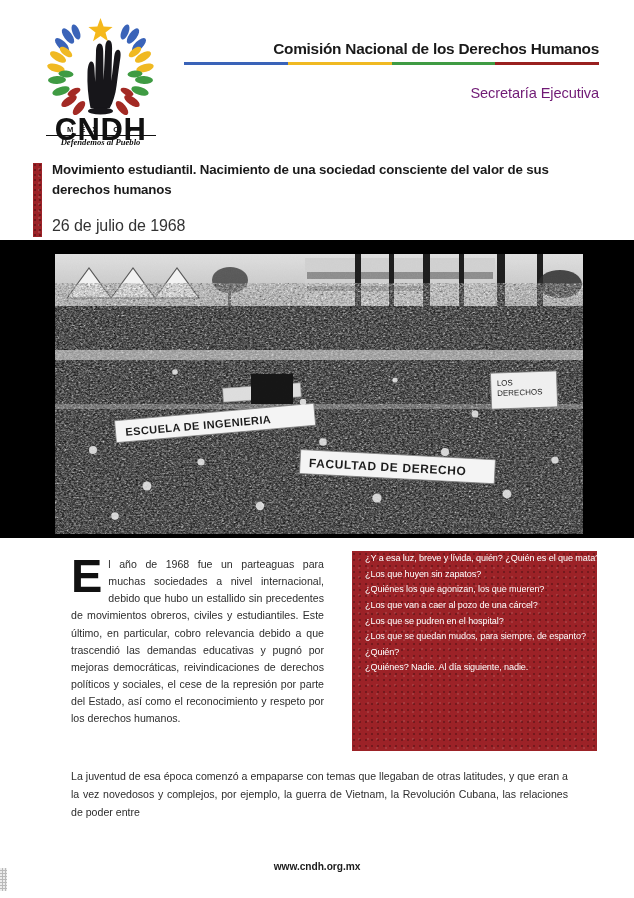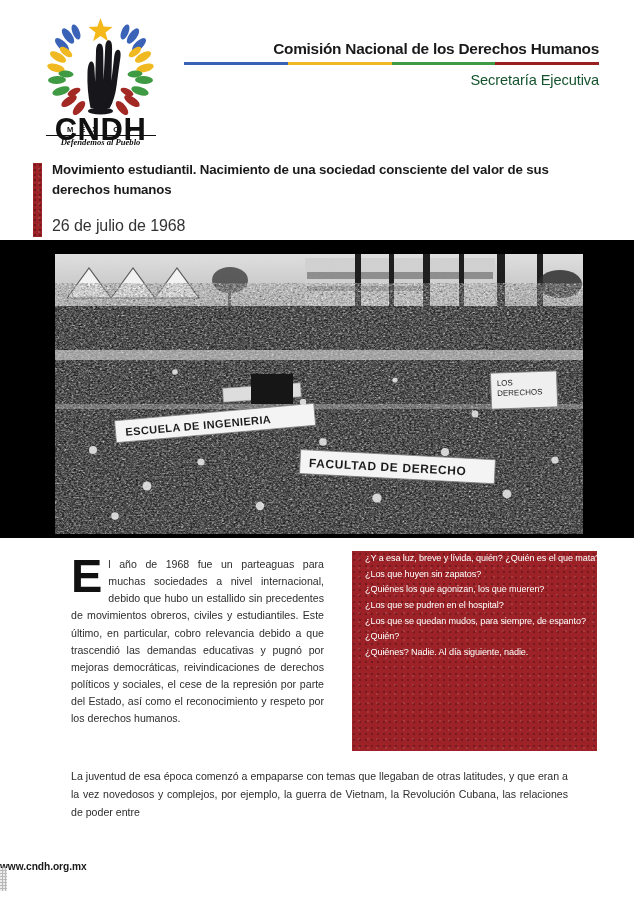--- a/index.html
+++ b/index.html
@@ -35,23 +35,23 @@
     letter-spacing: -0.25px;
     color: #1a1a1a; line-height: 1.15;
     white-space: nowrap;
   }
   .color-rule {
     margin-top: 4px;
     display: flex; width: 100%; height: 3px;
   }
   .color-rule span { flex: 1 1 25%; height: 3px; display: block; }
   .org-sub {
-    margin-top: 7px;
+    margin-top: 20px;
     font-size: 14.6px; font-weight: 400;
-    color: #14532d; letter-spacing: -0.1px;
+    color: #701a75; letter-spacing: -0.1px;
   }
 
   
   .title-banner {
     position: absolute; left: 0; top: 160px;
     width: 532px; height: 80px;
   }
   .title-accent {
     position: absolute; left: 33px; top: 3px;
     width: 9px; height: 74px;
@@ -135,21 +135,21 @@
     position: absolute; left: 71px; top: 229px;
     width: 497px;
     font-size: 10.6px; line-height: 1.72;
     color: #2d2d2d; text-align: justify;
     text-justify: inter-word;
   }
 
   
   .footer-url {
     position: absolute; left: 0; top: 861px;
-    width: 634px; text-align: left;
+    width: 634px; text-align: center;
     font-size: 10.2px; font-weight: bold;
     color: #1a1a1a; letter-spacing: -0.05px;
   }
   .corner-mark {
     position: absolute; left: 0px; top: 868px;
     width: 7px; height: 23px;
     background-color: #b9b9b9;
     background-image:
       radial-gradient(circle at 1px 1px, rgba(255,255,255,.75) 0.7px, transparent 1px);
     background-size: 3px 3px;
@@ -357,20 +357,21 @@
 
   <div class="col-left">
     <span class="dropcap">E</span><span>l año de 1968 fue un parteaguas para muchas sociedades a nivel internacional, debido que hubo un estallido sin precedentes de movimientos obreros, civiles y estudiantiles. Este último, en particular, cobro relevancia debido a que trascendió las demandas educativas y pugnó por mejoras democráticas, reivindicaciones de derechos políticos y sociales, el cese de la represión por parte del Estado, así como el reconocimiento y respeto por los derechos humanos.</span>
   </div>
 
   <div class="quote-box">
     <div class="quote-lines">
       <div>¿Y a esa luz, breve y lívida, quién? ¿Quién es el que mata?</div>
       <div>¿Los que huyen sin zapatos?</div>
       <div>¿Quiénes los que agonizan, los que mueren?</div>
+      <div>¿Los que van a caer al pozo de una cárcel?</div>
       <div>¿Los que se pudren en el hospital?</div>
       <div>¿Los que se quedan mudos, para siempre, de espanto?</div>
       <div>¿Quién?</div>
       <div>¿Quiénes? Nadie. Al día siguiente, nadie.</div>
     </div>
   </div>
 
   <div class="para-wide">La juventud de esa época comenzó a empaparse con temas que llegaban de otras latitudes, y que eran a la vez novedosos y complejos, por ejemplo, la guerra de Vietnam, la Revolución Cubana, las relaciones de poder entre</div>
 </div>
 

